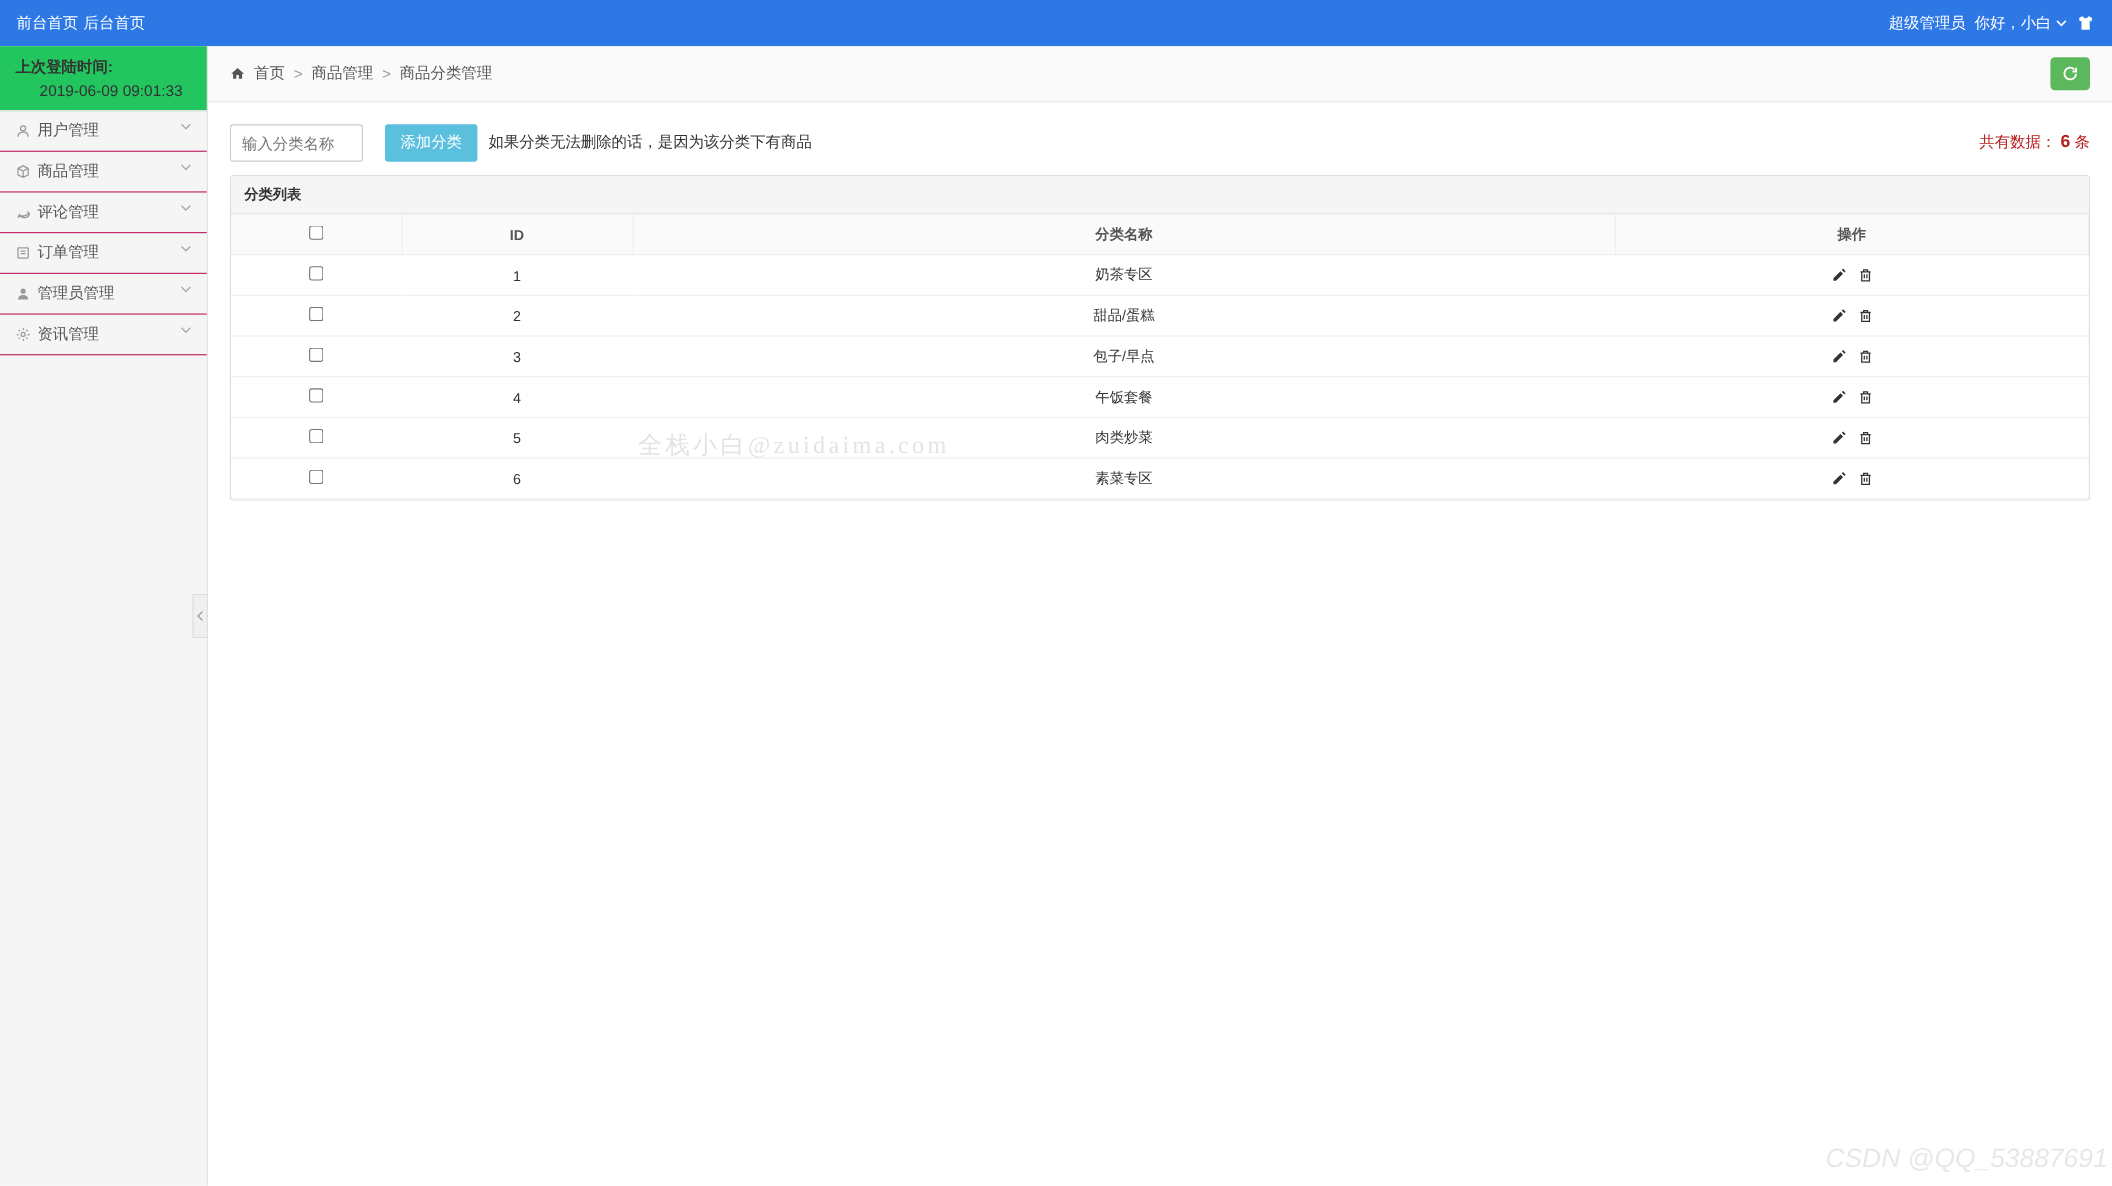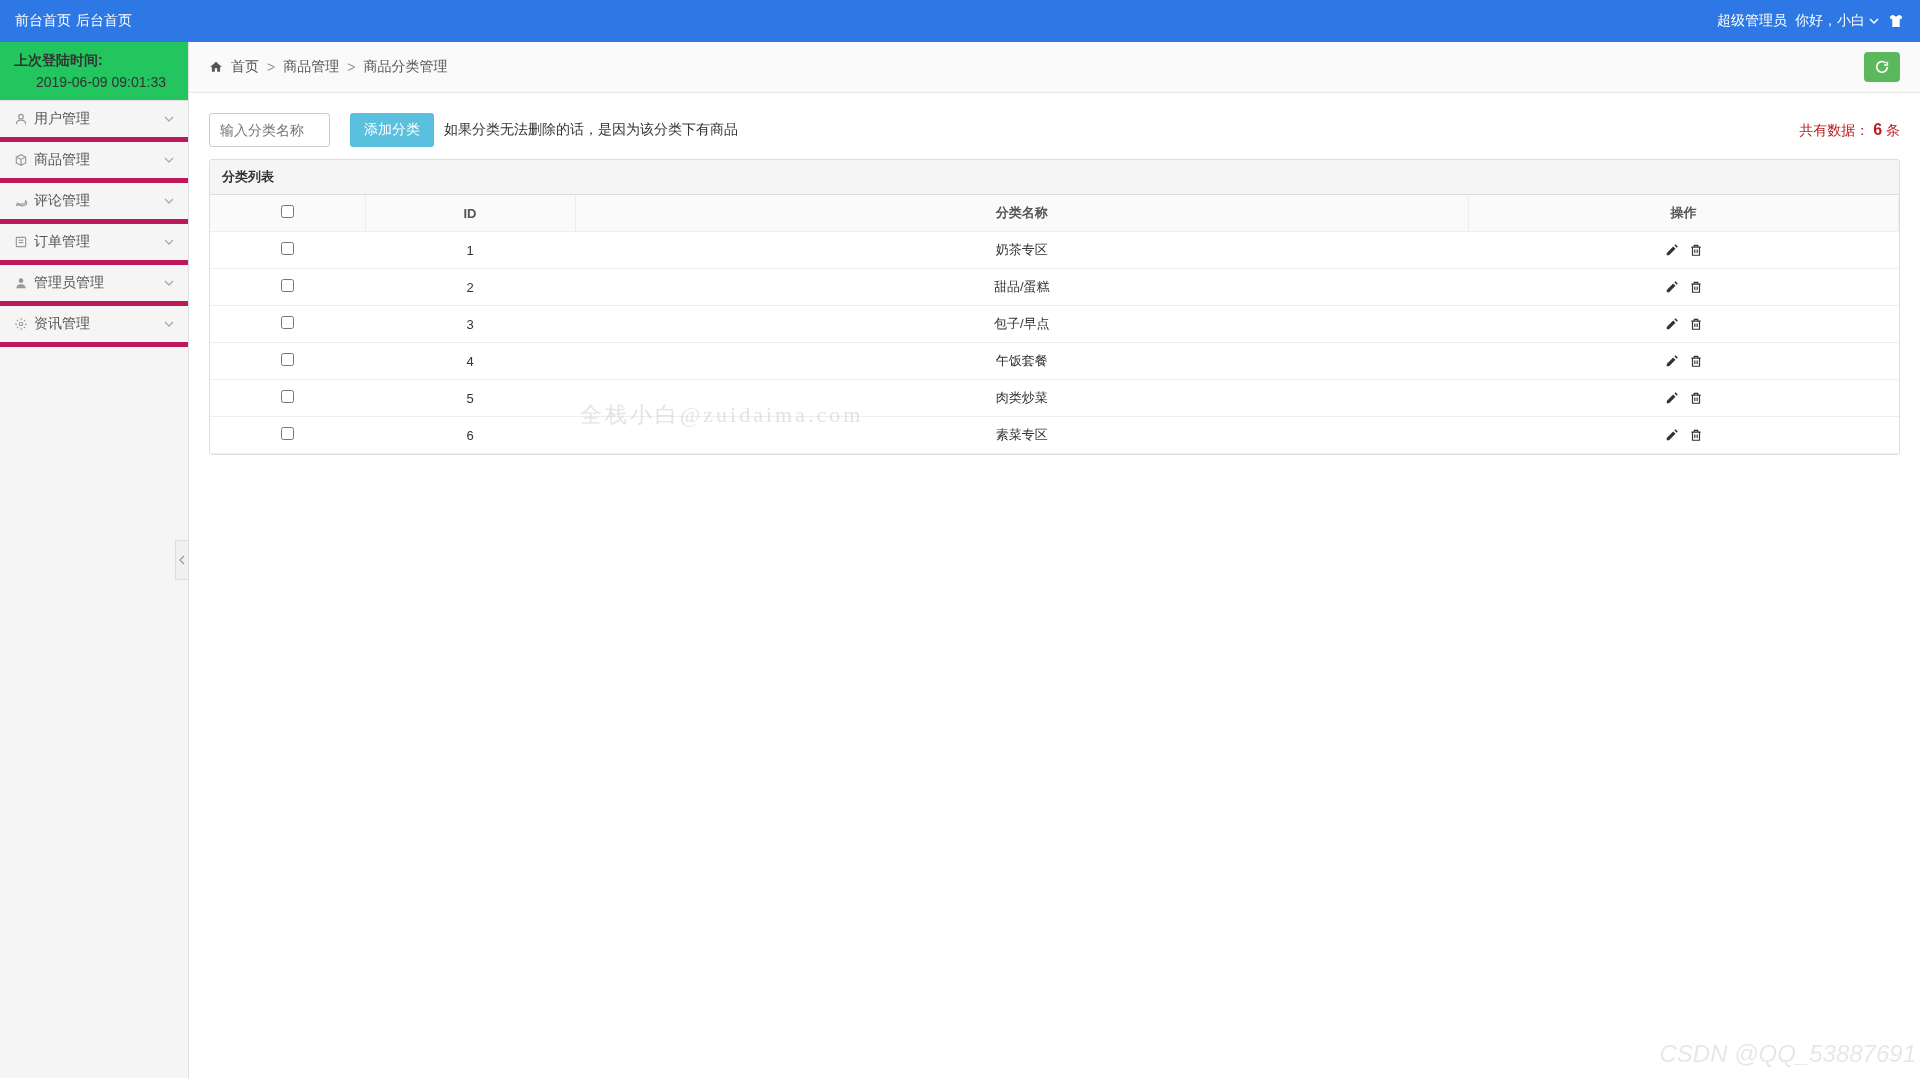--- a/index.html
+++ b/index.html
@@ -11,21 +11,21 @@
     .top-right { display: flex; align-items: center; gap: 8px; }
     .user-drop { cursor: pointer; display: flex; align-items: center; gap: 4px; }
     
     .main-layout { display: flex; height: calc(100vh - 42px); }
     
     .sidebar { width: 189px; background: #f5f5f5; border-right: 1px solid #e0e0e0; display: flex; flex-direction: column; position: relative; }
     .login-time { padding: 10px 14px; border-bottom: 1px solid #e0e0e0; background: #22c55e; }
     .login-time-label { font-weight: bold; font-size: 14px; }
     .login-time-value { text-align: right; padding-right: 8px; margin-top: 4px; font-size: 14px; }
     
-    .nav-item { display: flex; align-items: center; justify-content: space-between; padding: 9px 14px; cursor: pointer; color: #555; border-bottom: 5px solid #be185d; }
+    .nav-item { display: flex; align-items: flex-start; justify-content: space-between; padding: 9px 14px; cursor: pointer; color: #555; border-bottom: 1px solid #be185d; }
     .nav-item-left { display: flex; align-items: center; gap: 6px; }
     .nav-icon { width: 14px; height: 14px; display: inline-flex; align-items: center; justify-content: center; color: #999; }
     .chevron { color: #aaa; font-size: 12px; }
     
     .collapse-handle { position: absolute; right: -1px; top: 50%; transform: translateY(-50%); width: 14px; height: 40px; background: #f0f0f0; border: 1px solid #ddd; display: flex; align-items: center; justify-content: center; cursor: pointer; color: #999; font-size: 10px; }
     
     .content { flex: 1; display: flex; flex-direction: column; overflow: auto; }
     .breadcrumb-bar { display: flex; align-items: center; justify-content: space-between; padding: 10px 20px; border-bottom: 1px solid #e8e8e8; background: #fafafa; }
     .breadcrumb { display: flex; align-items: center; gap: 8px; color: #555; }
     .bc-sep { color: #999; }
@@ -46,21 +46,21 @@
     
     table { width: 100%; border-collapse: collapse; }
     th, td { padding: 9px 10px; text-align: center; border-bottom: 1px solid #eee; font-size: 13px; }
     th { background: #fafafa; border-right: 1px solid #eee; color: #555; font-weight: bold; }
     .col-check { width: 155px; }
     .col-id { width: 210px; }
     .col-action { width: 430px; }
     .action-icons { display: flex; gap: 10px; justify-content: center; color: #333; }
     .action-icon { cursor: pointer; }
     
-    .watermark { position: fixed; left: 580px; top: 400px; color: #c8c8c8; font-size: 22px; font-family: "SimSun", serif; letter-spacing: 3px; pointer-events: none; opacity: 0.5; }
+    .watermark { position: fixed; left: 580px; top: 390px; color: #c8c8c8; font-size: 22px; font-family: "SimSun", serif; letter-spacing: 3px; pointer-events: none; opacity: 0.5; }
     .watermark2 { position: fixed; right: 4px; bottom: 10px; color: #d8d8d8; font-size: 24px; font-style: italic; pointer-events: none; opacity: 0.6; }
     
     svg { display: block; }
   </style>
 </head>
 <body>
 
 <div class="top-bar">
   <div class="top-left">
     <a class="top-link">前台首页</a>

